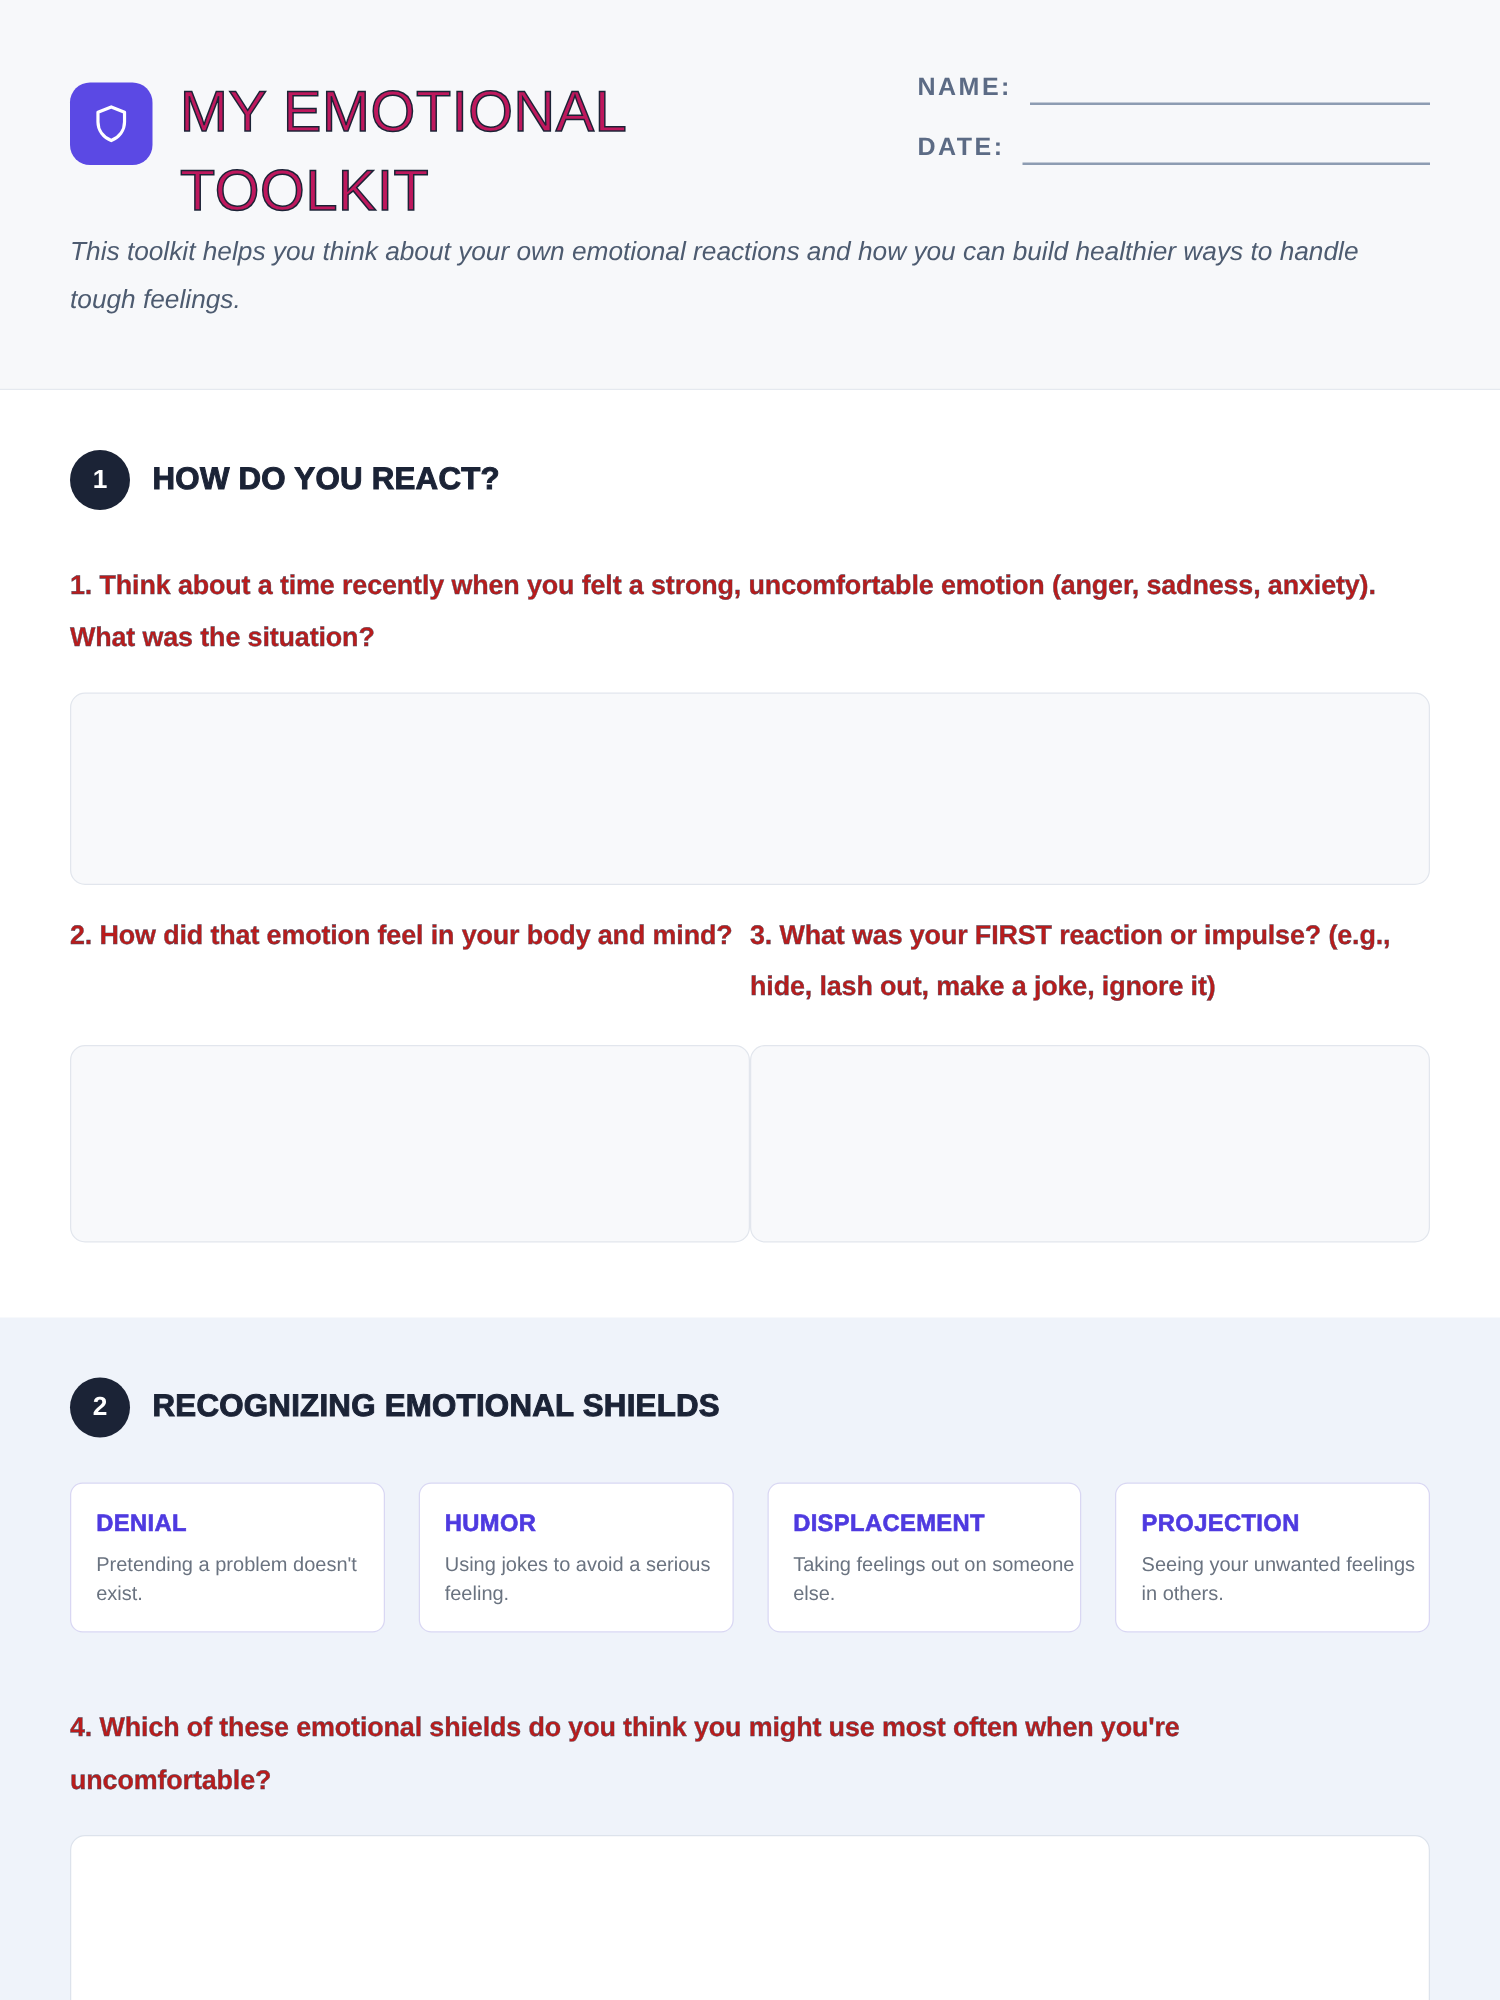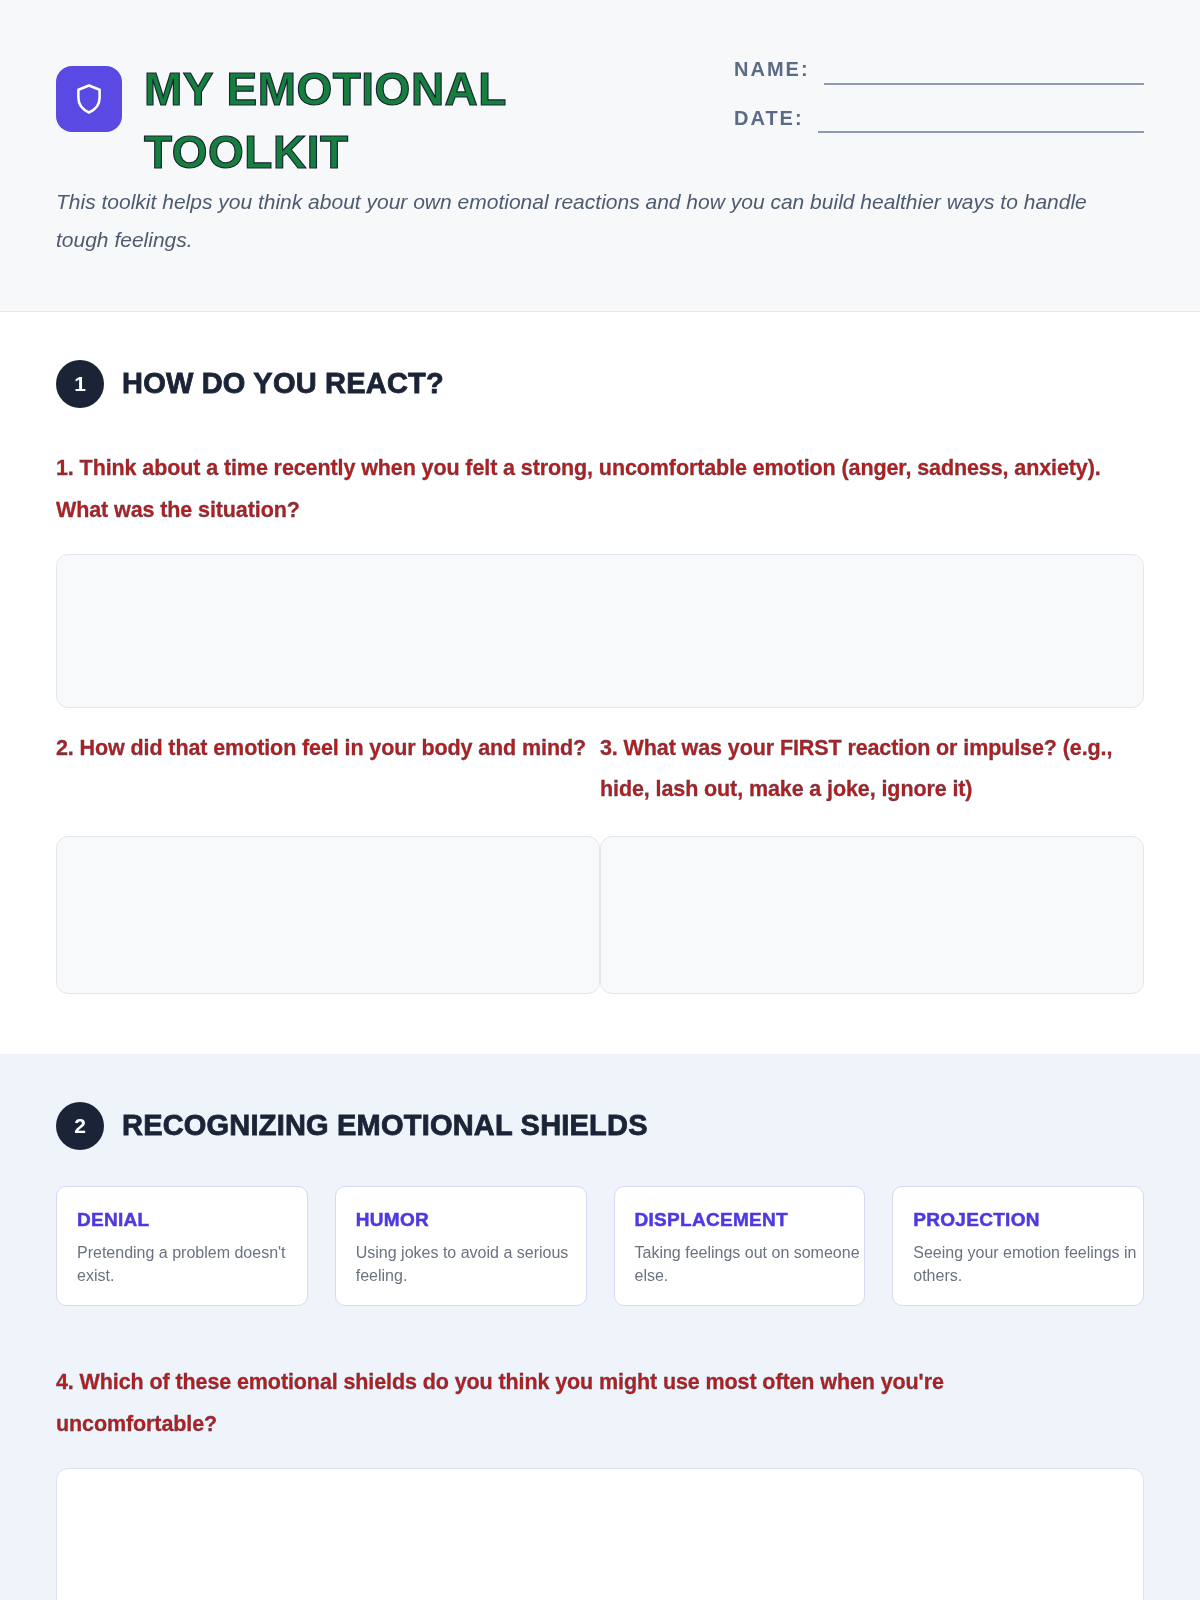--- a/index.html
+++ b/index.html
@@ -37,22 +37,22 @@
     background: #5b49e4;
     display: flex;
     align-items: center;
     justify-content: center;
     flex: 0 0 auto;
     margin-top: 8px;
   }
   .doc-title {
     font-size: 46px;
     line-height: 1.36;
-    font-weight: bold;
-    color: #15803d;
+    font-weight: normal;
+    color: #be185d;
     letter-spacing: 0.5px;
     -webkit-text-stroke: 1.2px #1b2336;
     text-transform: uppercase;
   }
   .fields {
     width: 410px;
     margin-top: 0;
     flex: 0 0 auto;
   }
   .field-row {
@@ -104,21 +104,21 @@
     background: #1b2336;
     color: #ffffff;
     display: flex;
     align-items: center;
     justify-content: center;
     font-size: 21px;
     font-weight: bold;
     flex: 0 0 auto;
   }
   .section-title {
-    font-size: 29px;
+    font-size: 25px;
     font-weight: bold;
     color: #1b2336;
     letter-spacing: 0.2px;
     -webkit-text-stroke: 0.8px #1b2336;
   }
 
   .question {
     font-size: 21.5px;
     font-weight: bold;
     color: #b91c1c;
@@ -257,21 +257,21 @@
       <div class="card">
         <div class="card-title">HUMOR</div>
         <div class="card-desc">Using jokes to avoid a serious feeling.</div>
       </div>
       <div class="card">
         <div class="card-title">DISPLACEMENT</div>
         <div class="card-desc">Taking feelings out on someone else.</div>
       </div>
       <div class="card">
         <div class="card-title">PROJECTION</div>
-        <div class="card-desc">Seeing your emotion feelings in others.</div>
+        <div class="card-desc">Seeing your unwanted feelings in others.</div>
       </div>
     </div>
 
     <p class="question q-four">4. Which of these emotional shields do you think you might use most often when you're uncomfortable?</p>
     <textarea class="answer-box box-4" style=""></textarea>
   </div>
 
 </div>
 
 </body></html>

